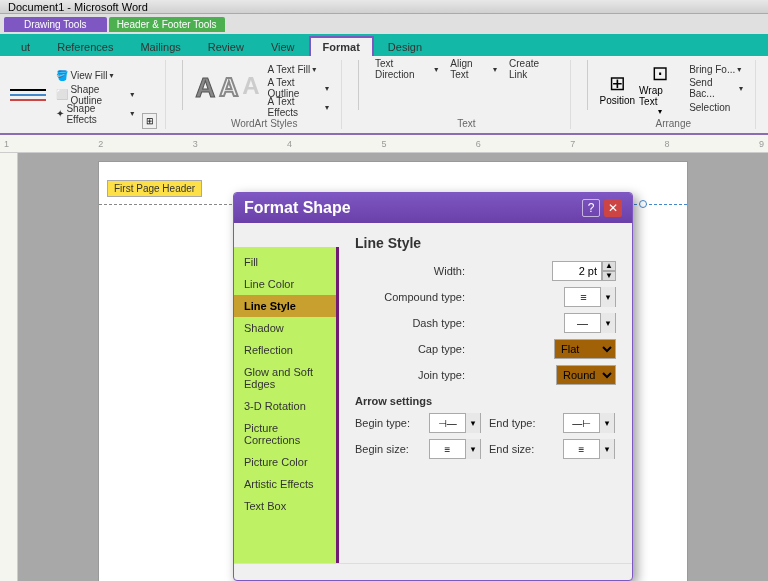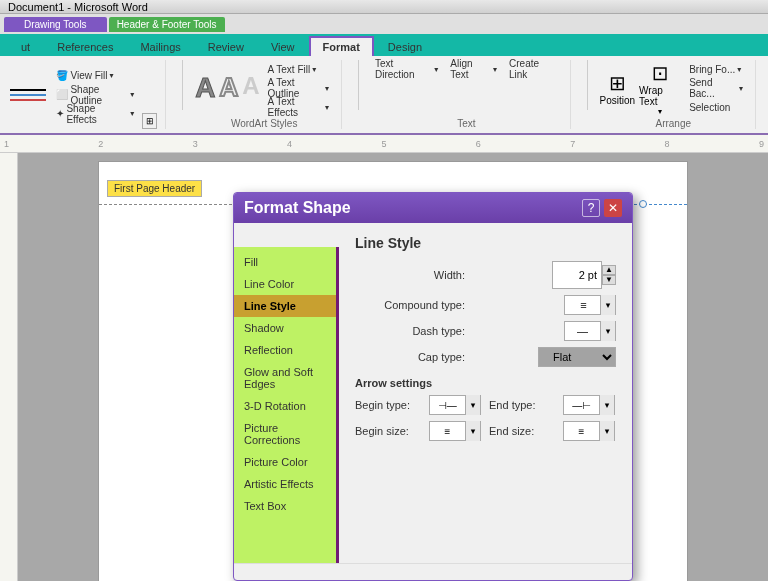--- a/index.html
+++ b/index.html
@@ -69,21 +69,21 @@
     
     .form-row { display: flex; align-items: center; margin-bottom: 6px; gap: 0; justify-content: space-between; }
     .form-label { width: 110px; font-size: 11px; color: #333; text-align: right; }
     .form-control { display: flex; align-items: center; gap: 2px; }
 
     .spin-input { display: flex; align-items: center; }
     .spin-input input { width: 48px; height: 20px; border: 1px solid #aaa; padding: 1px 4px; font-size: 11px; text-align: right; }
     .spin-btn { display: flex; flex-direction: column; }
     .spin-up, .spin-down { width: 14px; height: 10px; background: #ddd; border: 1px solid #aaa; display: flex; align-items: center; justify-content: center; cursor: pointer; font-size: 8px; line-height: 1; }
 
-    .dropdown-select { height: 20px; border: 1px solid #aaa; background: #a3a3a3; font-size: 11px; padding: 1px 10px; cursor: pointer; min-width: 60px; }
+    .dropdown-select { height: 20px; border: 1px solid #aaa; background: #a16207; font-size: 11px; padding: 1px 2px; cursor: pointer; min-width: 60px; }
 
     .arrow-section-title { font-size: 11px; font-weight: bold; color: #333; margin: 10px 0 6px 0; }
 
     .arrow-row { display: flex; align-items: center; margin-bottom: 6px; gap: 8px; }
     .arrow-form { display: flex; align-items: center; gap: 4px; }
     .arrow-label { font-size: 11px; color: #333; width: 70px; }
 
     .icon-dropdown { display: flex; align-items: center; border: 1px solid #aaa; background: white; height: 20px; cursor: pointer; }
     .icon-dropdown-btn { width: 36px; height: 20px; display: flex; align-items: center; justify-content: center; font-size: 11px; border-right: 1px solid #aaa; }
     .icon-dropdown-arrow { width: 14px; height: 20px; display: flex; align-items: center; justify-content: center; font-size: 9px; background: #e8e8e8; }
@@ -293,21 +293,21 @@
             <div class="sidebar-item">Text Box</div>
           </div>
 
           <div class="dialog-main">
             <div class="dialog-section-title">Line Style</div>
 
             <div class="form-row">
               <div class="form-label">Width:</div>
               <div class="form-control">
                 <div class="spin-input">
-                  <input type="text" value="2 pt" style="width: 50px; height: 28px; border: 1px solid rgb(170, 170, 170); font-size: 11px; padding: 1px 4px;">
+                  <input type="text" value="2 pt" style="width: 50px; height: 20px; border: 1px solid rgb(170, 170, 170); font-size: 11px; padding: 1px 4px;">
                   <div class="spin-btn">
                     <div class="spin-up">▲</div>
                     <div class="spin-down">▼</div>
                   </div>
                 </div>
               </div>
             </div>
 
             <div class="form-row">
               <div class="form-label">Compound type:</div>
@@ -337,20 +337,30 @@
               <div class="form-label">Cap type:</div>
               <div class="form-control">
                 <select class="dropdown-select">
                   <option>Flat</option>
                   <option>Round</option>
                   <option>Square</option>
                 </select>
               </div>
             </div>
 
+            <div class="form-row">
+              <div class="form-label">Join type:</div>
+              <div class="form-control">
+                <select class="dropdown-select">
+                  <option>Round</option>
+                  <option>Bevel</option>
+                  <option>Miter</option>
+                </select>
+              </div>
+            </div>
 
             <div class="arrow-section-title">Arrow settings</div>
 
             <div class="arrow-row">
               <div class="arrow-form">
                 <div class="arrow-label">Begin type:</div>
                 <div class="icon-dropdown">
                   <div class="icon-dropdown-btn">
                     <span style="font-size:10px;">⊣—</span>
                   </div>

